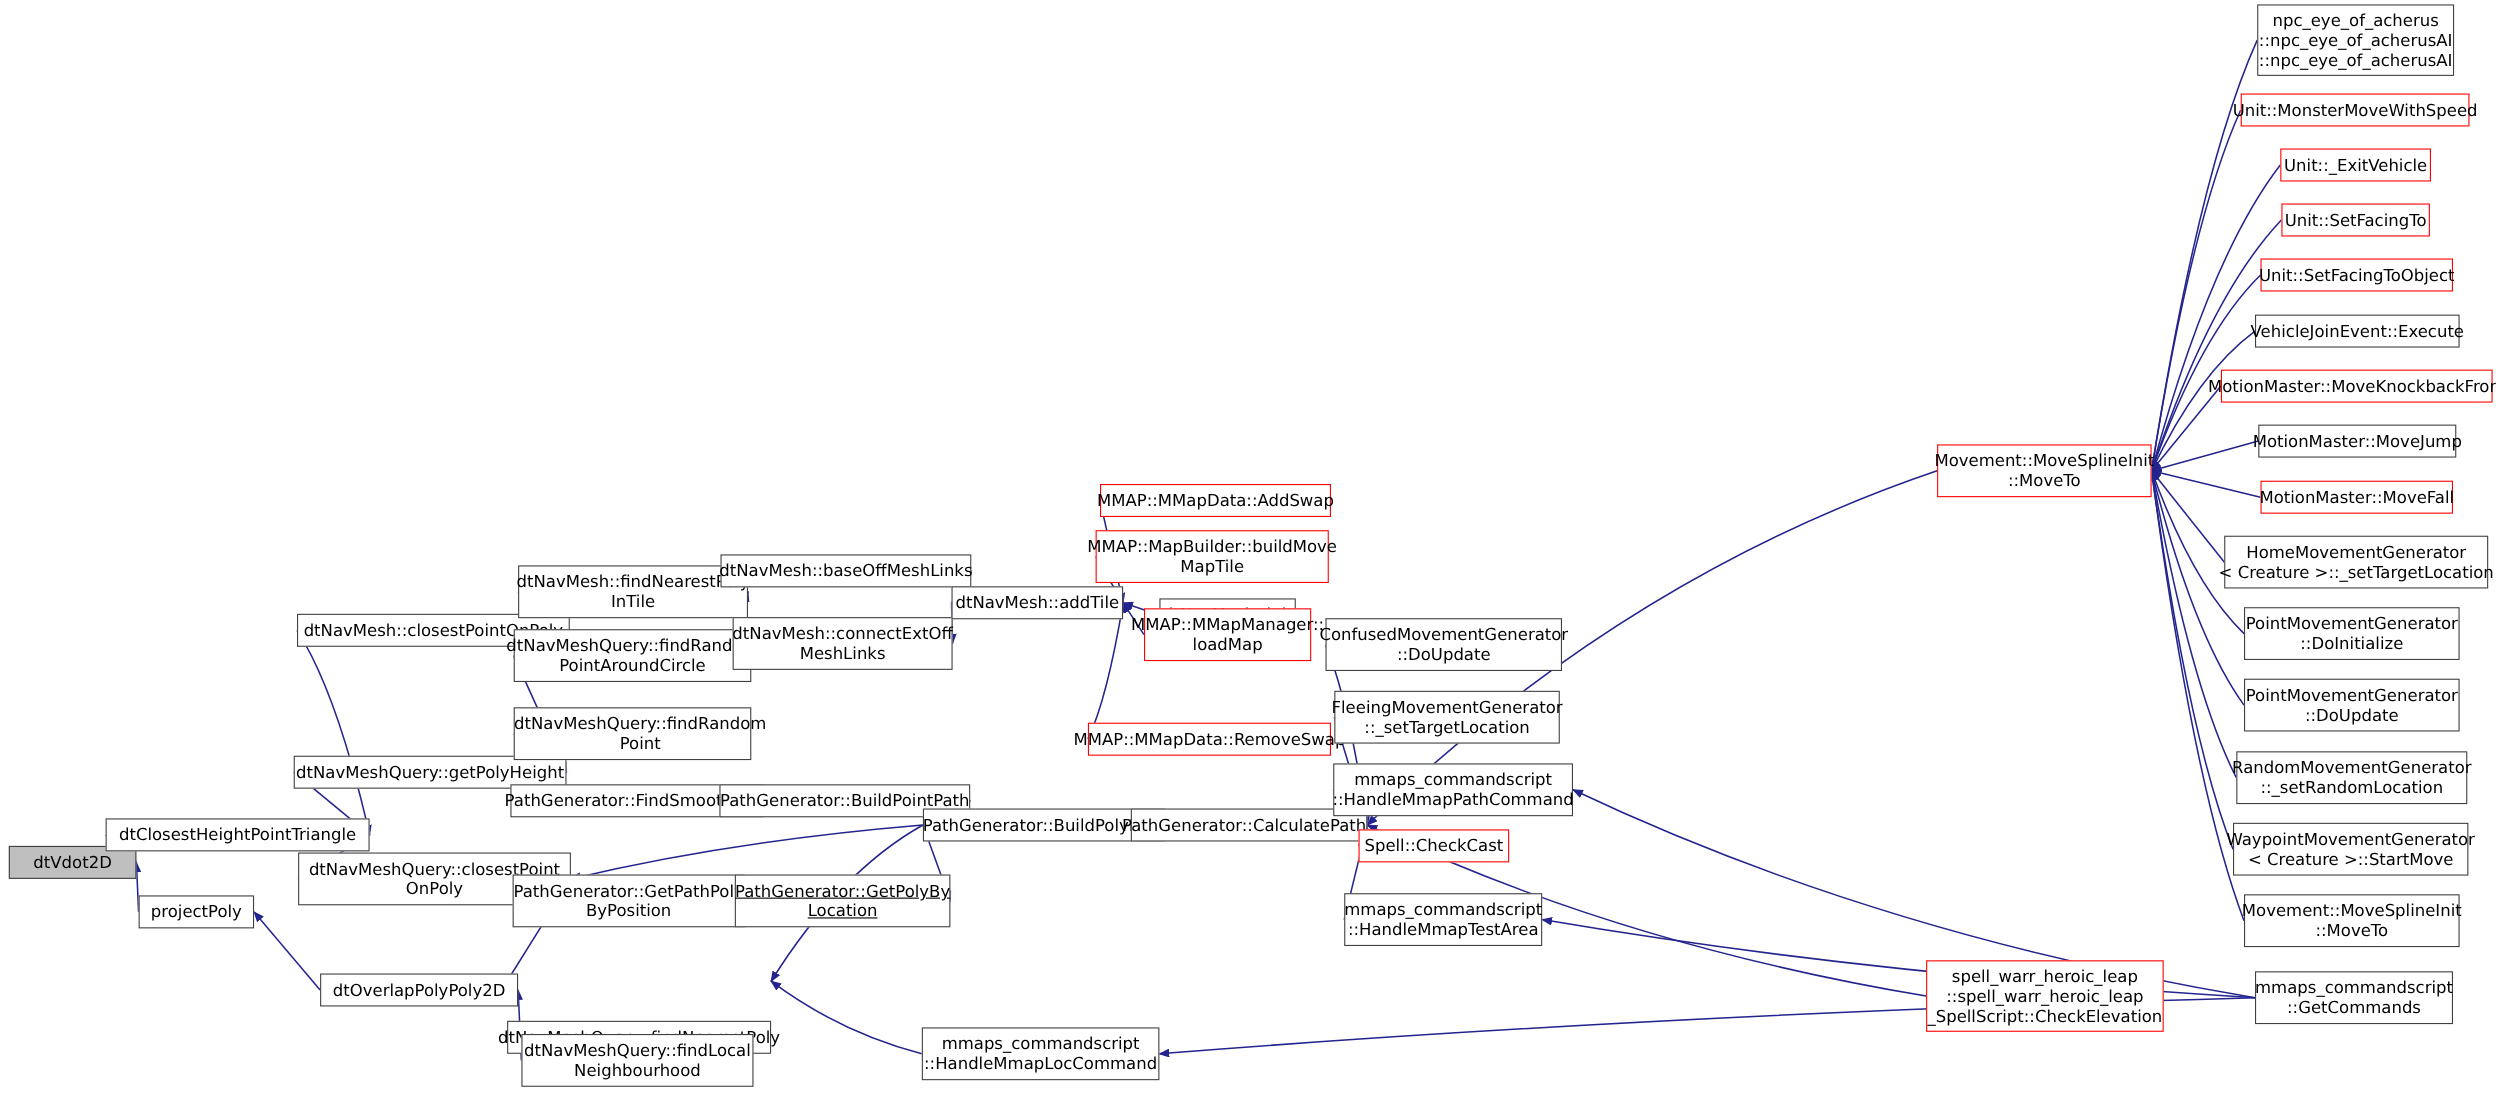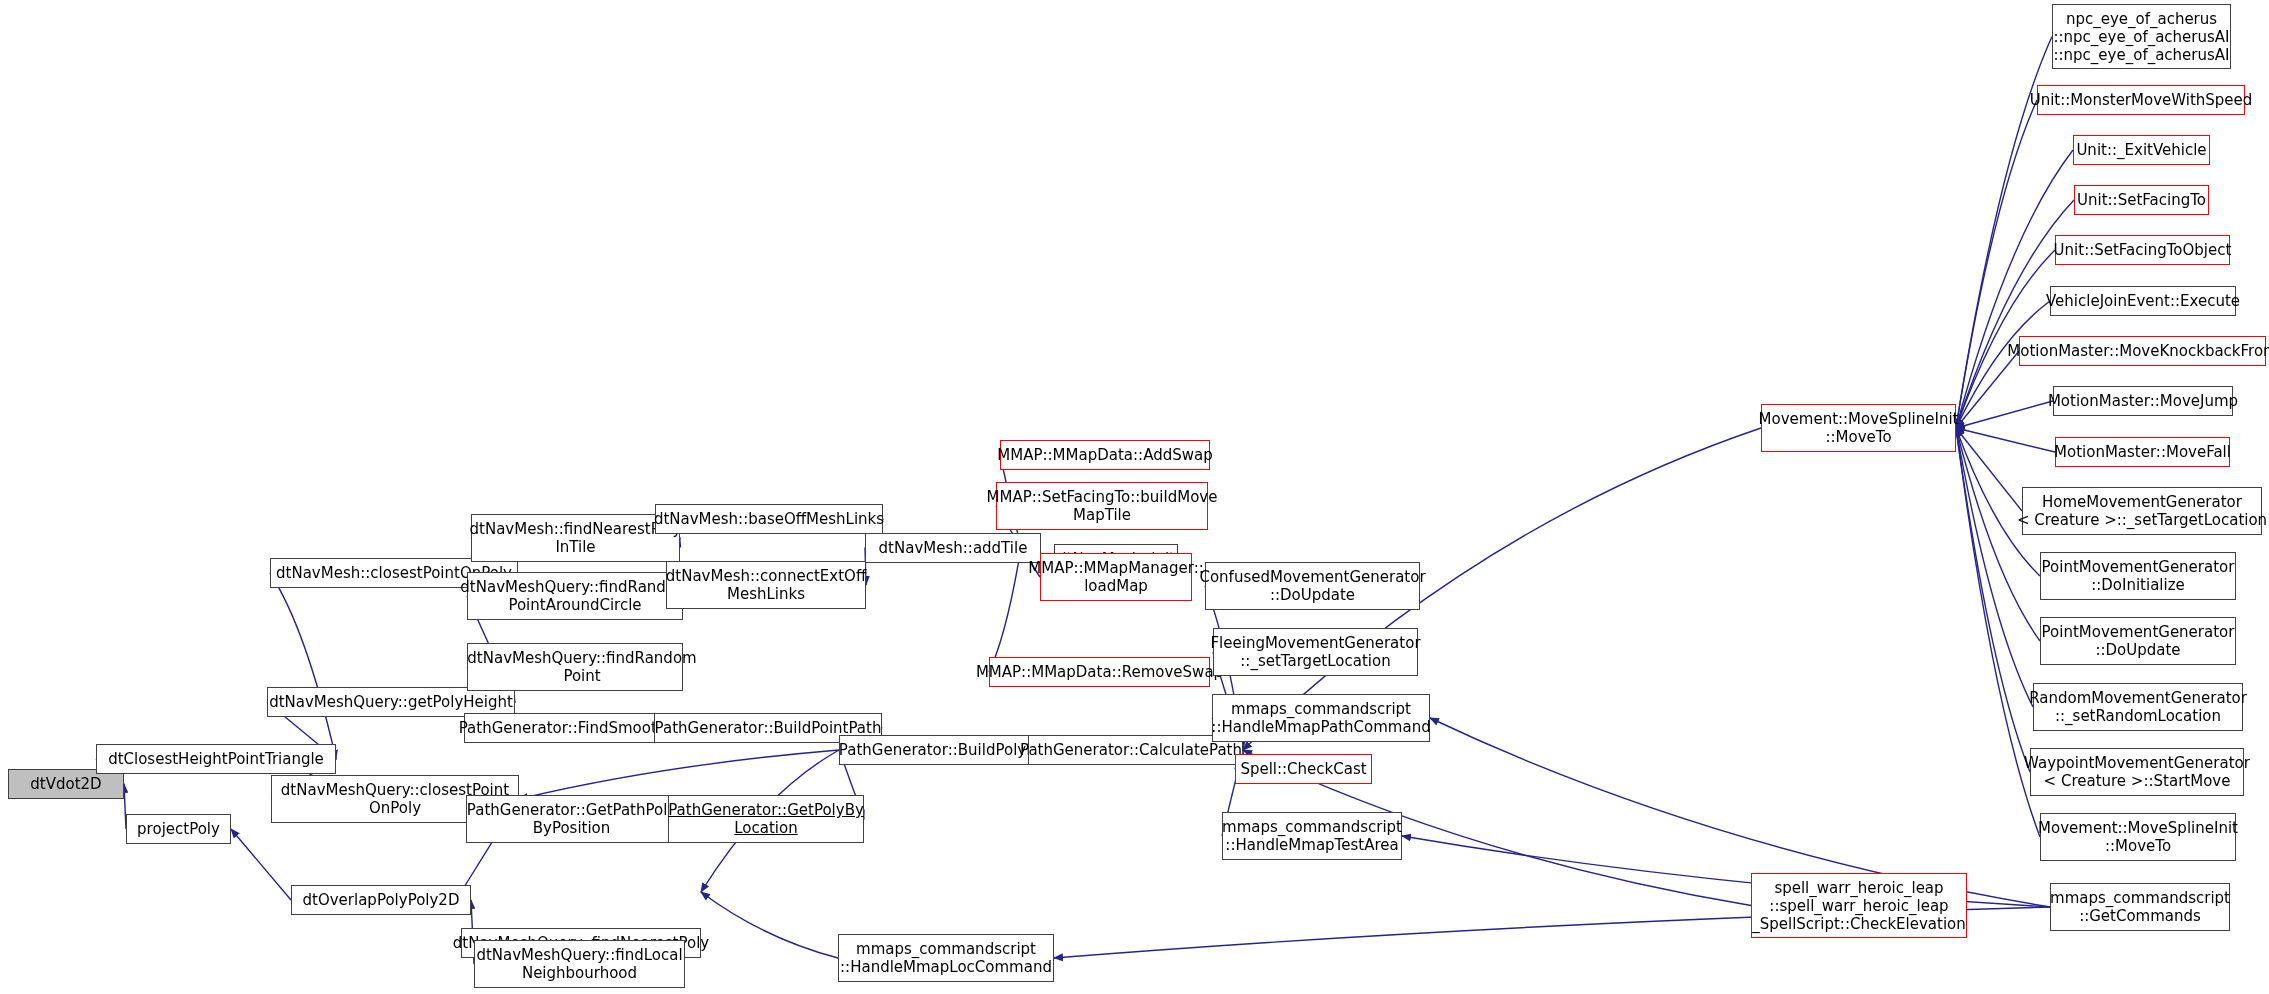--- a/index.html
+++ b/index.html
@@ -111,26 +111,26 @@
 ByPosition</span></div>
       <div class="node" style="left: 461px; top: 928px; width: 240px; height: 30px;"><span>dtNavMeshQuery::findNearestPoly</span></div>
       <div class="node" style="left: 474px; top: 940px; width: 211px; height: 48px;"><span>dtNavMeshQuery::findLocal
 Neighbourhood</span></div>
       <div class="node" style="left: 655px; top: 504px; width: 228px; height: 30px;"><span>dtNavMesh::baseOffMeshLinks</span></div>
       <div class="node" style="left: 666px; top: 561px; width: 200px; height: 48px;"><span>dtNavMesh::connectExtOff
 MeshLinks</span></div>
       <div class="node" style="left: 654px; top: 713px; width: 228px; height: 30px;"><span>PathGenerator::BuildPointPath</span></div>
       <div class="node" style="left: 668px; top: 795px; width: 196px; height: 48px; text-decoration: underline;"><span>PathGenerator::GetPolyBy
 Location</span></div>
-      <div class="node" style="left: 865px; top: 533px; width: 176px; height: 30px;"><span>dtNavMesh::addTile</span></div>
+      <div class="node" style="left: 865px; top: 533px; width: 156px; height: 30px;"><span>dtNavMesh::addTile</span></div>
       <div class="node" style="left: 839px; top: 735px; width: 220px; height: 30px;"><span>PathGenerator::BuildPolyPath</span></div>
       <div class="node" style="left: 838px; top: 934px; width: 216px; height: 48px;"><span>mmaps_commandscript
 ::HandleMmapLocCommand</span></div>
       <div class="node red" style="left: 1000px; top: 440px; width: 210px; height: 30px;"><span>MMAP::MMapData::AddSwap</span></div>
-      <div class="node red" style="left: 996px; top: 482px; width: 212px; height: 48px;"><span>MMAP::SetFacingTo::buildMove
+      <div class="node red" style="left: 996px; top: 482px; width: 212px; height: 48px;"><span>MMAP::MapBuilder::buildMove
 MapTile</span></div>
       <div class="node" style="left: 1054px; top: 544px; width: 124px; height: 30px;"><span>dtNavMesh::init</span></div>
       <div class="node red" style="left: 1040px; top: 553px; width: 152px; height: 48px;"><span>MMAP::MMapManager::
 loadMap</span></div>
       <div class="node red" style="left: 989px; top: 657px; width: 221px; height: 30px;"><span>MMAP::MMapData::RemoveSwap</span></div>
       <div class="node" style="left: 1028px; top: 735px; width: 215px; height: 30px; justify-content: flex-end;"><span>PathGenerator::CalculatePath</span></div>
       <div class="node" style="left: 1205px; top: 562px; width: 215px; height: 48px;"><span>ConfusedMovementGenerator
 ::DoUpdate</span></div>
       <div class="node" style="left: 1213px; top: 628px; width: 205px; height: 48px;"><span>FleeingMovementGenerator
 ::_setTargetLocation</span></div>

